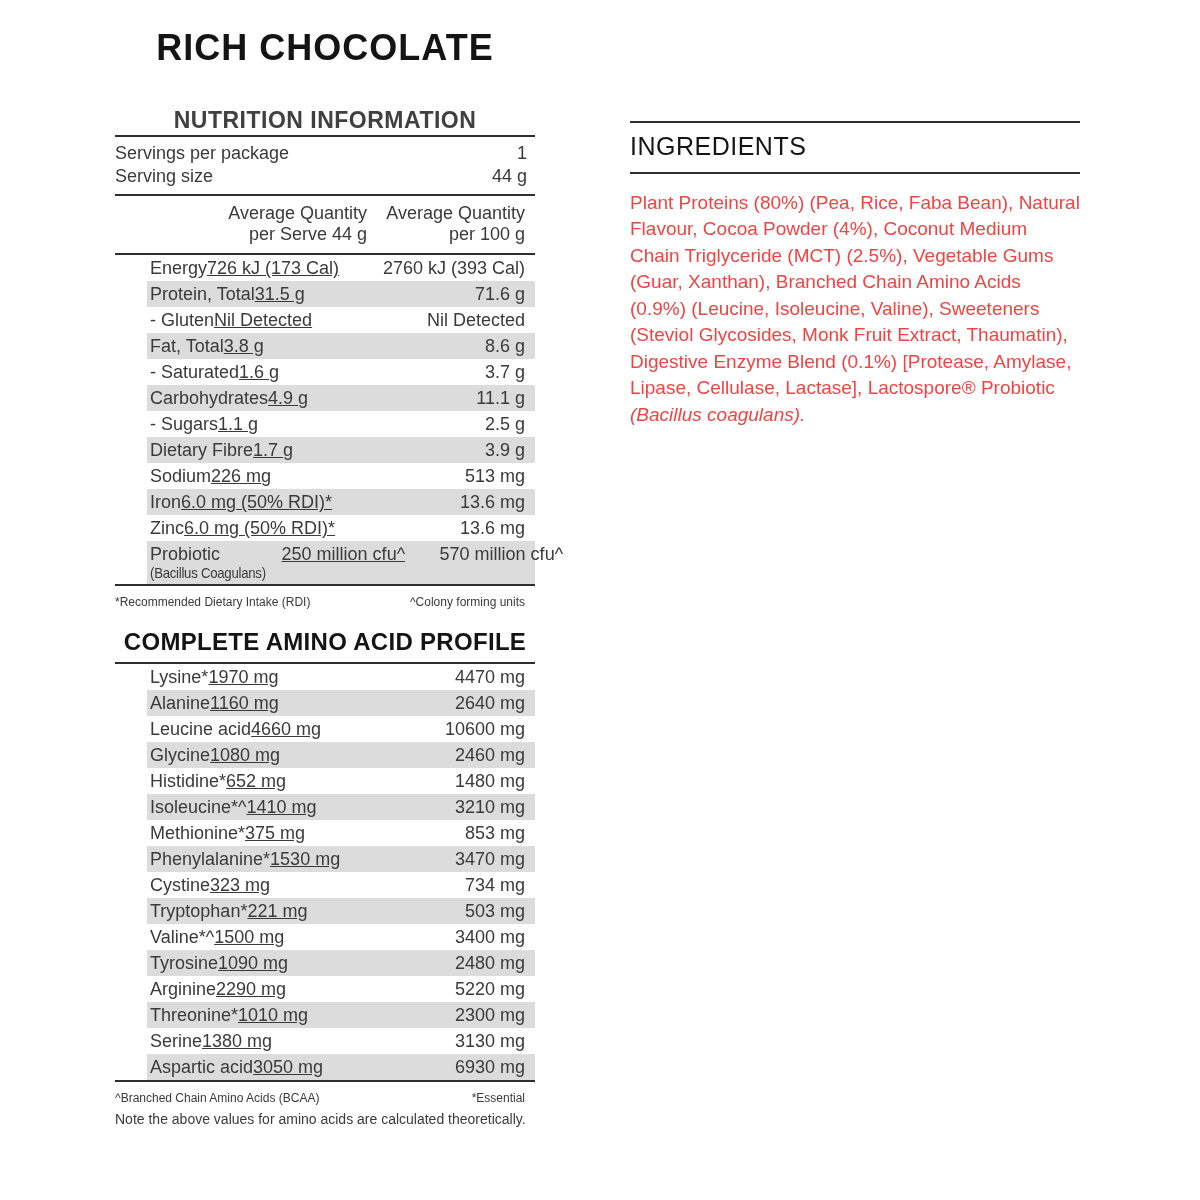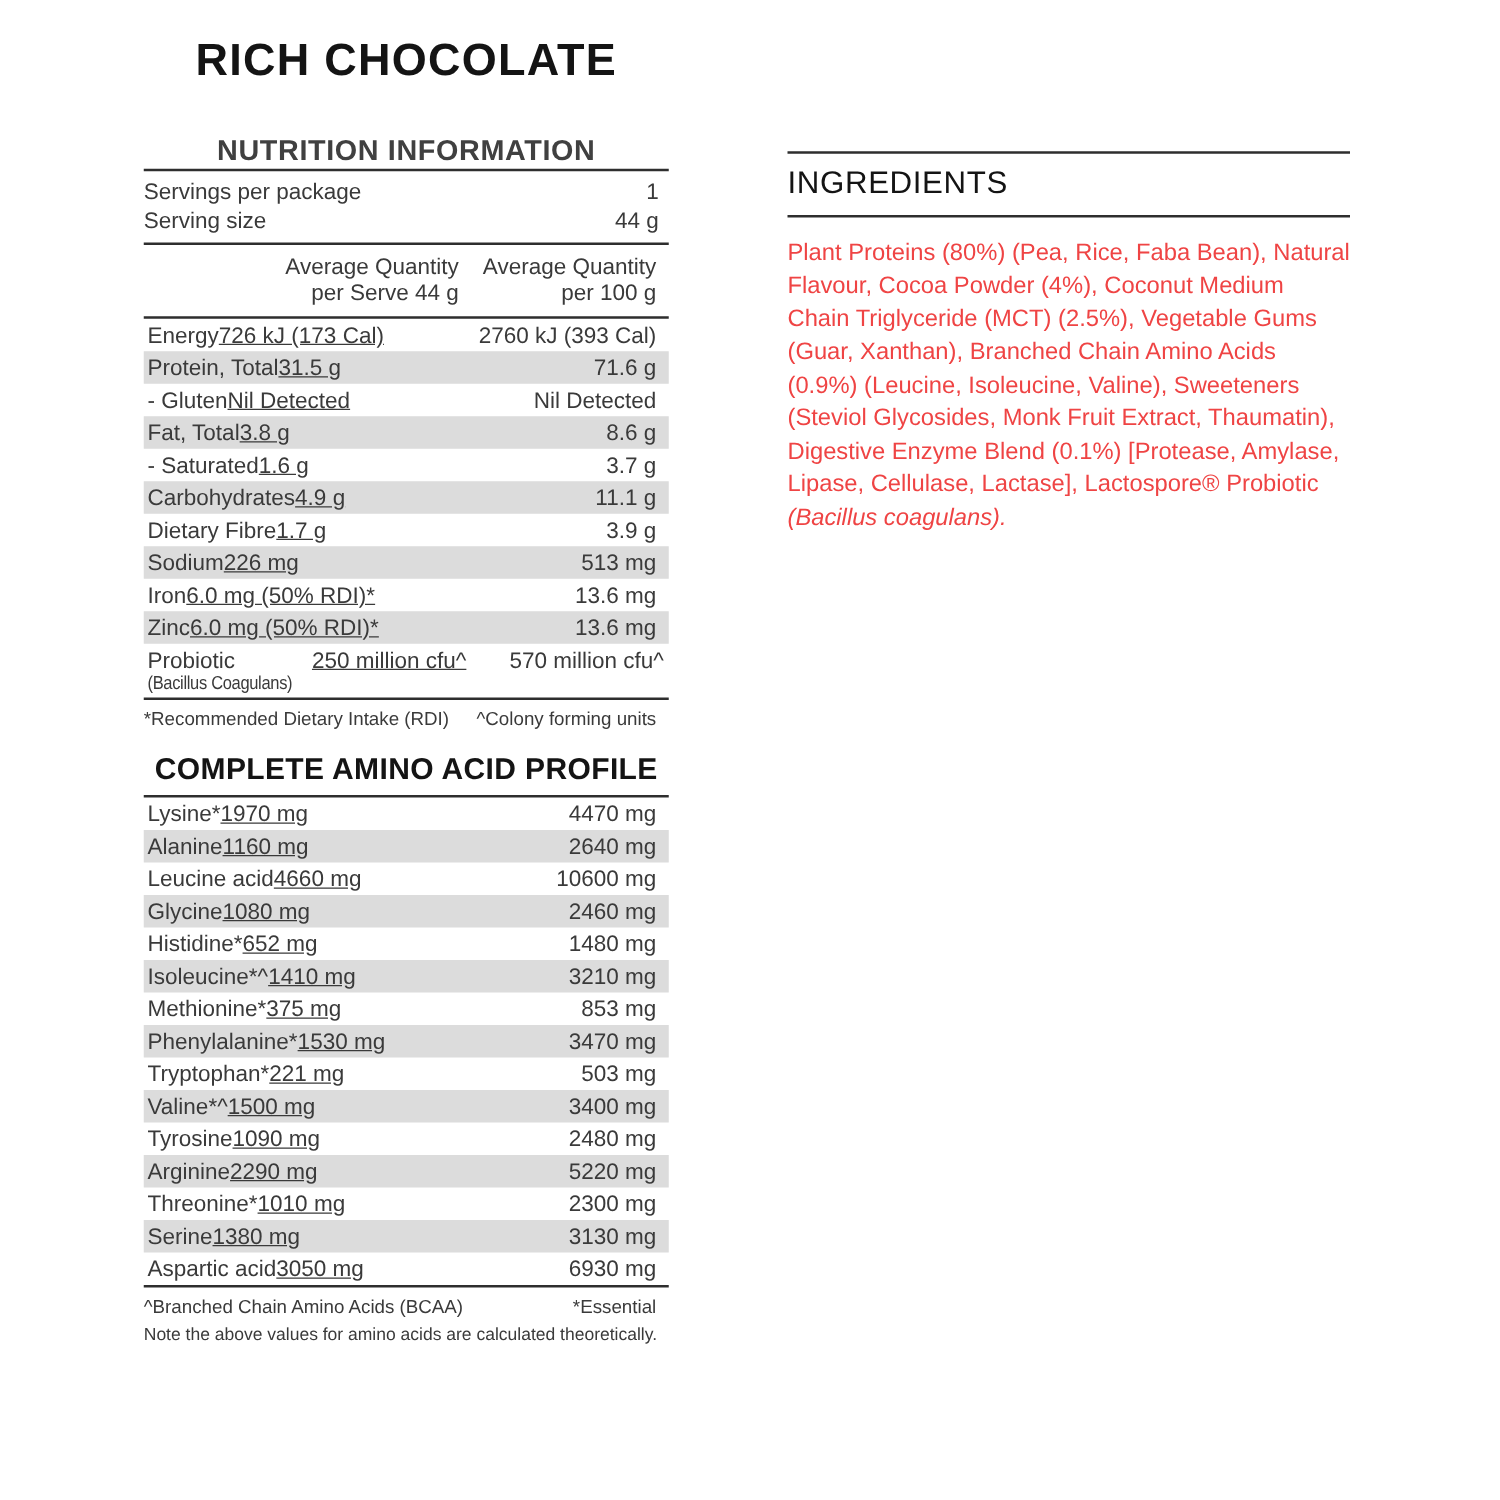--- a/index.html
+++ b/index.html
@@ -34,33 +34,33 @@
     padding:7px 0 8px 0;border-bottom:2px solid #2e2e2e;font-size:18px;line-height:21px;
   }
   .colhead-row .ch{text-align:right;}
   .colhead-row .ch.c3{padding-right:10px;}
   .colhead-row .ch span{display:block;}
 
   .tbody{border-bottom:2px solid #2e2e2e;}
   .tbody > div.row:nth-of-type(even){background:#dcdcdc;}
   .row{
     display:grid;grid-template-columns:auto 1fr 168px;
-    padding:3px 0 3px 3px;font-size:18px;line-height:20px;align-items:start;
+    padding:3px 0 3px 3px;font-size:18px;line-height:20px;align-items:start;margin-left:32px;
   }
   .row .c1{text-align:left;}
   .row .c2{text-align:left;white-space:nowrap;text-decoration:underline;}
   .row .c3{text-align:right;padding-right:10px;white-space:nowrap;}
   .row .sub{
     display:block;font-size:15px;line-height:17px;letter-spacing:-.3px;
     transform:scaleX(.88);transform-origin:left;white-space:nowrap;
   }
 
   .footnote-row{
     display:flex;justify-content:space-between;
-    font-size:15px;line-height:18px;margin-top:7px;padding-right:10px;
+    font-size:12px;line-height:18px;margin-top:7px;padding-right:10px;
   }
   .note-line{font-size:14px;line-height:18px;margin-top:3px;white-space:nowrap;}
 
   .ing-rule{border:none;border-top:2px solid #2e2e2e;margin:0;}
   .ing-heading{
     font-size:25px;font-weight:normal;color:#141414;letter-spacing:.5px;
     margin:0;padding:10px 0 11px 0;line-height:1.1;
   }
   .ing-text{
     margin:16px 0 0 0;font-size:19px;line-height:26.5px;color:#ef4444;
@@ -147,20 +147,28 @@
 
       <div class="row">
         <span class="c1">
           <span>Carbohydrates</span>
           <span class="sub"></span>
         </span>
         <span class="c2">4.9 g</span>
         <span class="c3">11.1 g</span>
       </div>
 
+      <div class="row">
+        <span class="c1">
+          <span>- Sugars</span>
+          <span class="sub"></span>
+        </span>
+        <span class="c2">1.1 g</span>
+        <span class="c3">2.5 g</span>
+      </div>
 
       <div class="row">
         <span class="c1">
           <span>Dietary Fibre</span>
           <span class="sub"></span>
         </span>
         <span class="c2">1.7 g</span>
         <span class="c3">3.9 g</span>
       </div>
 
@@ -253,20 +261,25 @@
         <span class="c3">853 mg</span>
       </div>
 
       <div class="row">
         <span class="c1">Phenylalanine*</span>
         <span class="c2">1530 mg</span>
         <span class="c3">3470 mg</span>
       </div>
 
 
+      <div class="row">
+        <span class="c1">Cystine</span>
+        <span class="c2">323 mg</span>
+        <span class="c3">734 mg</span>
+      </div>
 
       <div class="row">
         <span class="c1">Tryptophan*</span>
         <span class="c2">221 mg</span>
         <span class="c3">503 mg</span>
       </div>
 
       <div class="row">
         <span class="c1">Valine*^</span>
         <span class="c2">1500 mg</span>

